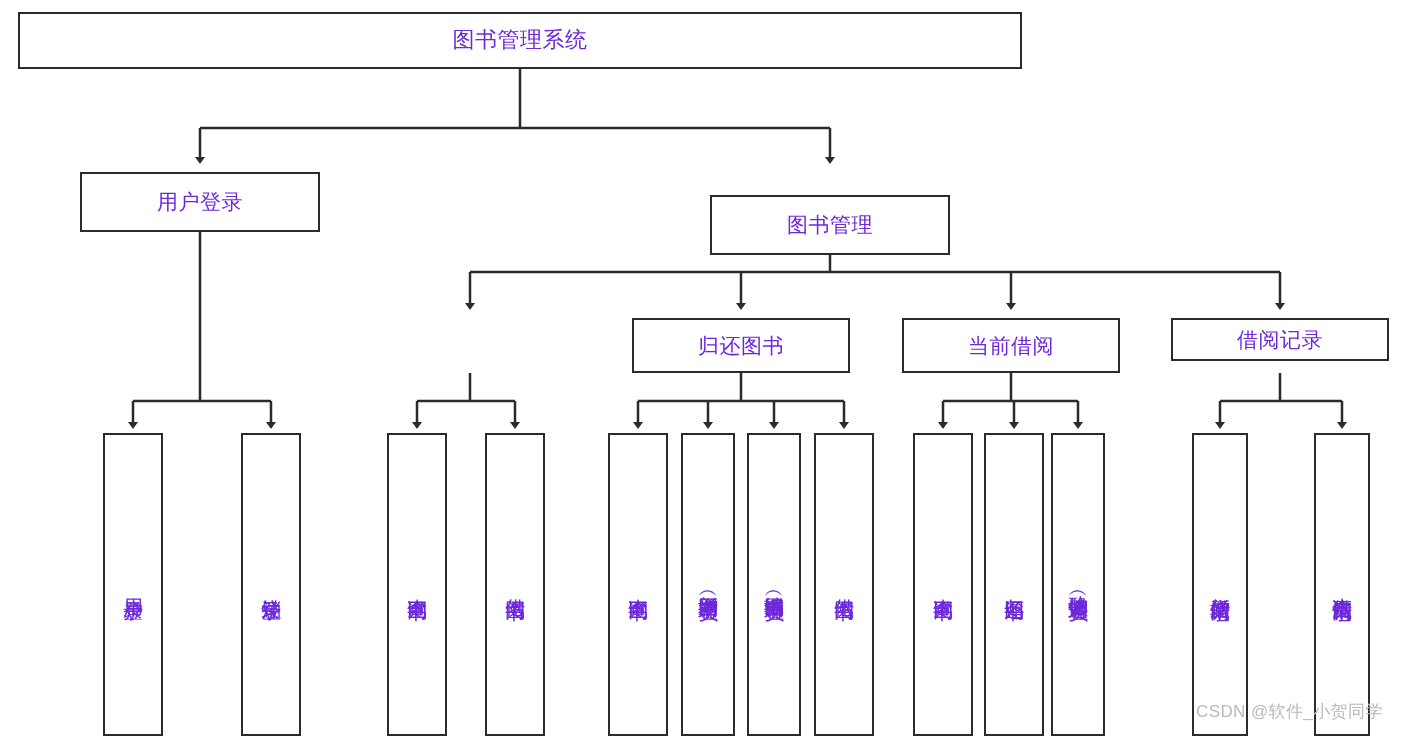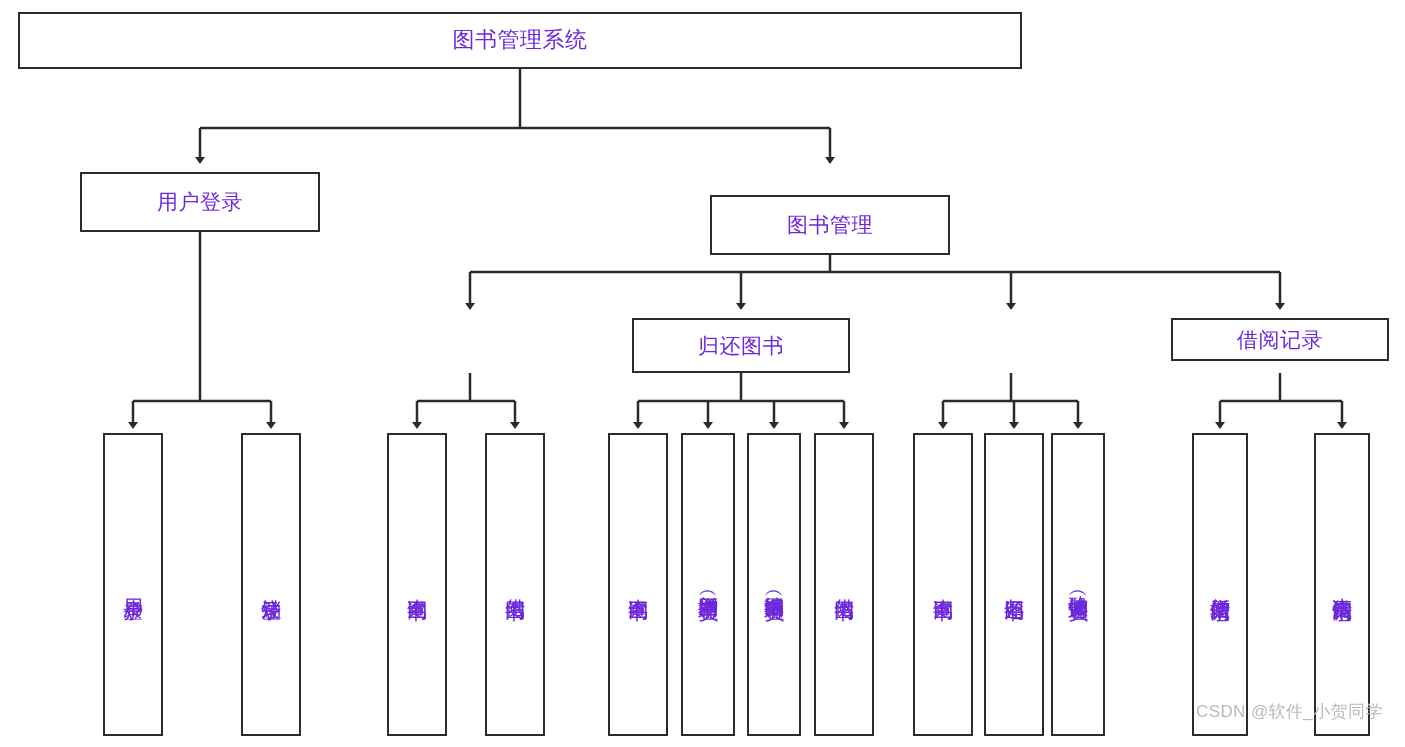--- a/index.html
+++ b/index.html
@@ -126,20 +126,23 @@
   <div class="node" style="left:80px; top:172px; width:240px; height:60px;">
     <span class="lbl">用户登录</span>
   </div>
   <div class="node" style="left:710px; top:172px; width:240px; height:60px;margin-top:23px;">
     <span class="lbl">图书管理</span>
   </div>
 
   <div class="node" style="left:632px; top:318px; width:218px; height:55px;">
     <span class="lbl">归还图书</span>
   </div>
+  <div class="node" style="left:902px; top:318px; width:218px; height:55px;">
+    <span class="lbl">当前借阅</span>
+  </div>
   <div class="node" style="left:1171px; top:318px; width:218px; height:43px;">
     <span class="lbl">借阅记录</span>
   </div>
 
   <div class="node vert" style="left:103px; top:433px; width:60px; height:303px;">
     <span class="lbl">用户登录</span>
   </div>
   <div class="node vert" style="left:241px; top:433px; width:60px; height:303px;">
     <span class="lbl">注销登录</span>
   </div>

